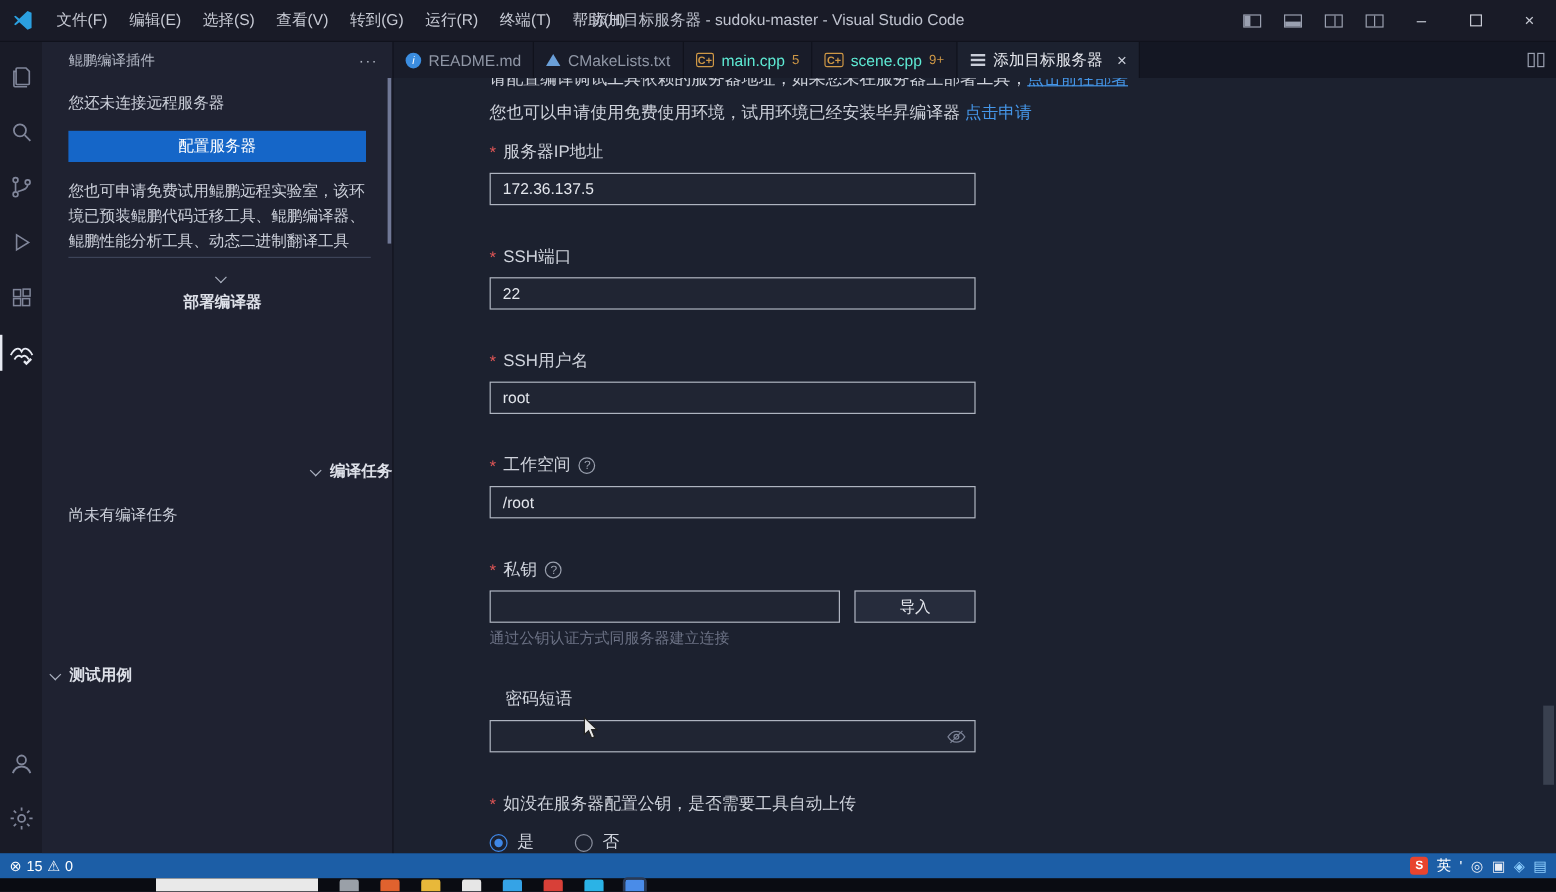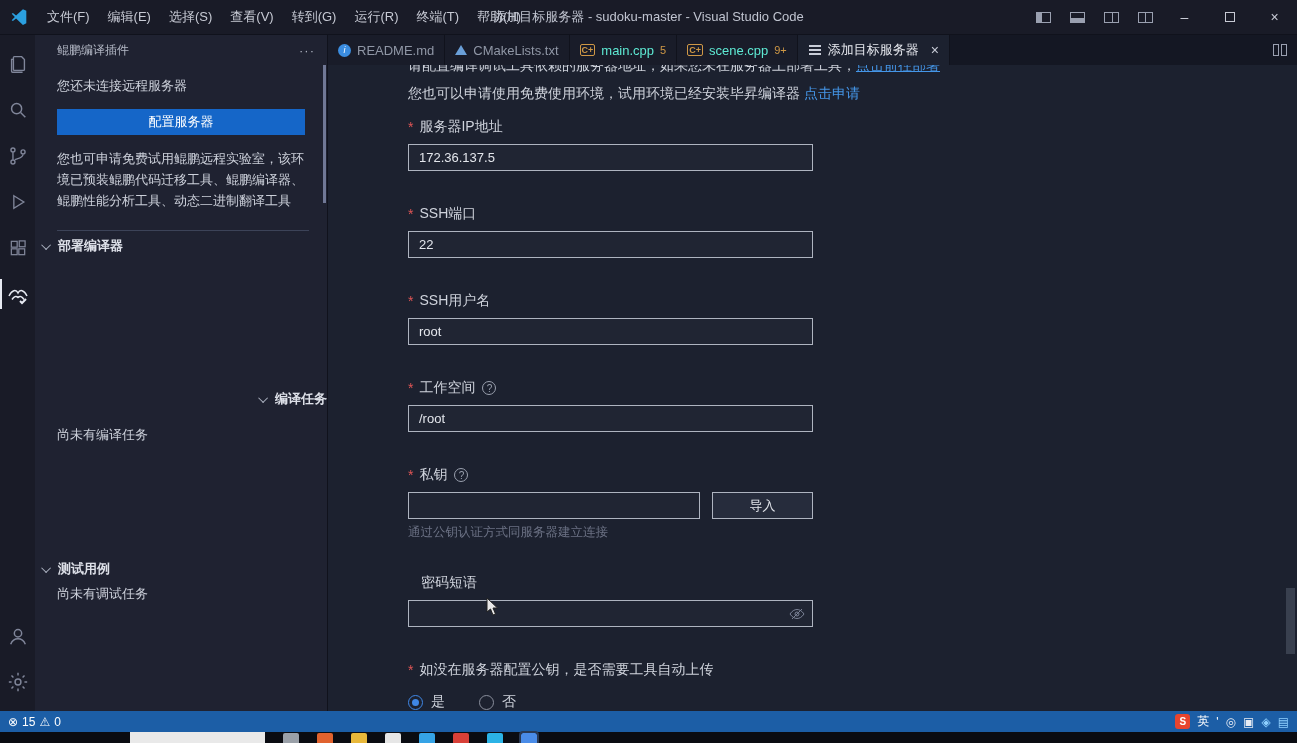--- a/index.html
+++ b/index.html
@@ -33,21 +33,21 @@
   .act-bottom { margin-top:auto; margin-bottom:6px; display:flex; flex-direction:column; align-items:center; }
 
   
   .sidebar { width:293px; flex:0 0 auto; background:#1f2231; position:relative; border-right:1px solid #10121c; overflow:hidden; font-size:13px; }
   .pane-title { height:30px; display:flex; align-items:center; padding:0 12px 0 22px; font-size:12px; color:#b4b9c6; }
   .pane-more { margin-left:auto; letter-spacing:1px; color:#aeb3c0; font-size:13px; }
   .chev { width:7px; height:7px; border-left:1.4px solid #aab0bf; border-bottom:1.4px solid #aab0bf; transform:rotate(-45deg) translateY(-2px); flex:0 0 auto; }
   .section-header { display:flex; align-items:center; gap:7px; padding-left:9px; height:22px; font-weight:700; font-size:13px; color:#dde0e8; }
   .side-text { margin:12px 22px 0; color:#ccd0da; }
   .config-btn { display:block; margin:14px 22px 0; width:calc(100% - 44px); height:26px; background:#1566c8; border:none; color:#fff; font-size:13px; font-family:inherit; }
-  .promo { margin:13px 18px 0 22px; line-height:21px; color:#ccd0da; padding-bottom:19px; border-bottom:1px solid #3c4358; }
+  .promo { margin:13px 18px 0 22px; line-height:21px; color:#ccd0da; padding-bottom:3px; border-bottom:1px solid #3c4358; }
   .side-scroll-thumb { position:absolute; right:1px; top:30px; width:3px; height:138px; background:#707896; }
 
   
   .editor-group { flex:1 1 auto; display:flex; flex-direction:column; min-width:0; }
   .tabsbar { height:30px; flex:0 0 auto; background:#141723; display:flex; align-items:stretch; }
   .tab { display:flex; align-items:center; gap:6px; padding:0 10px; font-size:13px; background:#191c29; color:#9097a6; border-right:1px solid #10121c; white-space:nowrap; }
   .tab.active { background:#1c212f; color:#e6e8ee; }
   .tab .mod { color:#5eead4; }
   .tab-badge { font-size:11px; color:#cf9846; }
   .ticon-readme { width:13px; height:13px; border-radius:50%; background:#3b8de0; color:#fff; font-size:9px; font-style:italic; display:flex; align-items:center; justify-content:center; flex:0 0 auto; }
@@ -208,36 +208,35 @@
     <div class="sidebar">
       <div class="pane-title">
         <span>鲲鹏编译插件</span>
         <span class="pane-more">···</span>
       </div>
 
       <div class="side-text">您还未连接远程服务器</div>
       <button class="config-btn">配置服务器</button>
       <div class="promo">您也可申请免费试用鲲鹏远程实验室，该环境已预装鲲鹏代码迁移工具、鲲鹏编译器、鲲鹏性能分析工具、动态二进制翻译工具</div>
 
-      <div class="section-header" style="margin-top:4px;">
+      <div class="section-header" style="margin-top:14px;flex-direction:column;">
         <span class="chev"></span>
         <span>部署编译器</span>
       </div>
 
       <div class="section-header" style="margin-top:131px;justify-content:flex-end;">
         <span class="chev"></span>
         <span>编译任务</span>
       </div>
       <div class="side-text" style="margin-top:16px;">尚未有编译任务</div>
 
       <div class="section-header" style="margin-top:114px;">
         <span class="chev"></span>
         <span>测试用例</span>
       </div>
-      <div class="side-text" style="margin-top:5px;">尚未有调试任务</div>
 
       <div class="side-scroll-thumb"></div>
     </div>
 
     <div class="editor-group">
       <div class="tabsbar">
         <div class="tab">
           <span class="ticon-readme">i</span>
           <span>README.md</span>
         </div>

